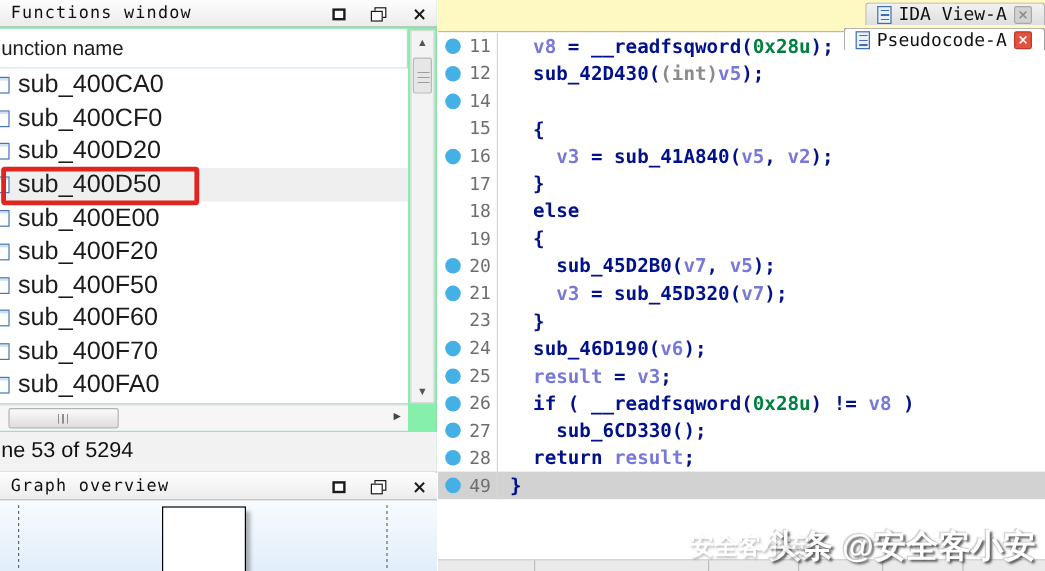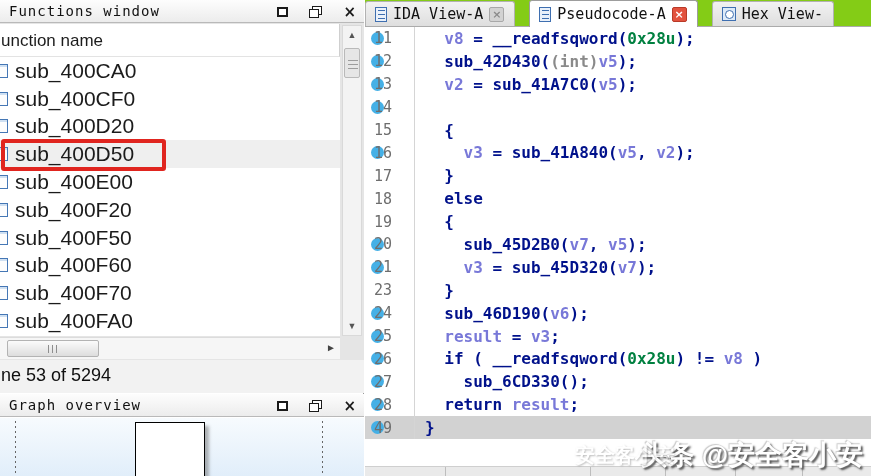--- a/index.html
+++ b/index.html
@@ -15,21 +15,21 @@
               font-family:"DejaVu Sans Mono", monospace; font-size:14px; color:#111; }
   .titlebar .title { padding-left:9px; letter-spacing:1px; }
   .winbtns { position:absolute; right:8px; top:0; height:23px; display:flex; align-items:center; gap:21px; }
   .wb { display:inline-block; cursor:default; }
   .wb-max { width:11px; height:10px; border:2px solid #1a1a1a; background:#fff; }
   .wb-restore { position:relative; width:13px; height:12px; }
   .wb-restore::before { content:""; position:absolute; right:0; top:0; width:8px; height:7px; border:1.5px solid #1a1a1a; background:#fff; }
   .wb-restore::after  { content:""; position:absolute; left:0; bottom:0; width:8px; height:7px; border:1.5px solid #1a1a1a; background:#fff; }
   .wb-close { font:bold 15px "DejaVu Sans", sans-serif; color:#1a1a1a; line-height:12px; }
 
-  #fn-win { position:absolute; left:0; top:0; width:364px; height:393px; background:#e5e5e5; border-bottom:1px solid #b0b0b0; }
+  #fn-win { position:absolute; left:0; top:0; width:364px; height:393px; background:#86efac; border-bottom:1px solid #b0b0b0; }
   .colhdr { position:absolute; left:0; top:24px; width:340px; height:33px; background:#fff;
             border-bottom:1px solid #e3e3e3; border-right:1px solid #cfcfcf;
             font-size:17px; color:#1c1c1c; padding:7px 0 0 1px; }
   #fn-list { position:absolute; left:0; top:57px; width:340px; height:279px; background:#fff; }
   .fn-row { height:27.8px; display:flex; align-items:center; font-size:21px; color:#1b1b1b; }
   .fn-row.sel { background:#efefef;align-items:center; }
   .fn-ico { width:10px; height:14px; margin-left:-2px; margin-right:7px; background:#fdfdfd;
             border:1px solid #4577b5; box-shadow:inset 0 2px 0 #cfe0f2; flex:0 0 auto; }
   .red-annot { position:absolute; left:1px; top:139px; width:165px; height:32px;
                border:4px solid var(--annot,#e0251f); border-radius:3px; z-index:6; pointer-events:none; }
@@ -58,22 +58,22 @@
   #graph-body { position:absolute; left:0; top:24px; width:364px; height:58px;
                 background:linear-gradient(#f7fbfe,#e1eefa); overflow:hidden; }
   .gdot { position:absolute; top:3px; bottom:0; width:1px;
           background:repeating-linear-gradient(#666 0 2px,transparent 2px 5px); }
   .gdot.l { left:15px; } .gdot.r { left:322px; }
   #graph-node { position:absolute; left:135px; top:4px; width:70px; height:70px; background:#fff;
                 border:1px solid #000; box-shadow:4px 4px 3px rgba(90,90,90,.45); }
 
   
   #right { position:absolute; left:365px; top:0; width:506px; height:476px; background:#fff; }
-  #tabbar { position:relative; height:27px; background:#84cc16; border-bottom:1px solid #ababab;
-            display:flex; align-items:flex-end; }
+  #tabbar { position:relative; height:27px; background:#fef9c3; border-bottom:1px solid #ababab;
+            display:flex; align-items:flex-end;flex-direction:column; }
   .tab { position:relative; height:25px; margin-top:2px; display:flex; align-items:center; gap:6px;
          padding:0 10px 0 9px; font-family:"DejaVu Sans Mono", monospace; font-size:15px; color:#111;
          background:linear-gradient(#f2f2f2,#dedede); border:1px solid #b2b2b2;
          border-bottom:none; border-radius:3px 3px 0 0; white-space:nowrap; }
   .tab.active { height:27px; background:#fff; z-index:3; margin-bottom:-1px; border-color:#9d9d9d; }
   .tab + .tab { margin-left:14px; }
   .doc-icon { position:relative; width:12px; height:15px; background:#eaf1fa; border:1px solid #3f6fb0; flex:0 0 auto;
               background-image:repeating-linear-gradient(#3f6fb0 0 1px,transparent 1px 4px);
               background-size:7px 11px; background-position:2px 2px; background-repeat:no-repeat; }
   .hex-icon { position:relative; width:14px; height:14px; background:#ddeaf8; border:1px solid #3f6fb0; flex:0 0 auto; }
@@ -85,21 +85,21 @@
   .tclose.red  { background:var(--closered,#e2523e); border:1px solid #b93a28; color:#fff; }
 
   #code { position:absolute; left:0; top:27px; width:506px; height:439px; background:#fff; overflow:hidden;
           font-family:"DejaVu Sans Mono", monospace; font-size:16px; }
   .cline { position:relative; height:22.9px; display:flex; align-items:center; white-space:pre; }
   .cline.hl { background:#d2d2d2; }
   .gut-b { width:24px; flex:0 0 auto; display:flex; align-items:center; justify-content:center; }
   .bullet { width:13px; height:13px; border-radius:50%; background:var(--bullet,#45b0e6); }
   .bullet.off { visibility:hidden; }
   .gut-n { width:26px; flex:0 0 auto; text-align:right; color:#6e6e6e; font-size:15px;
-           padding-right:22px; border-right:1px solid #d5d5d5; align-self:stretch;
+           padding-right:5px; border-right:1px solid #d5d5d5; align-self:stretch;
            display:flex; align-items:center; justify-content:flex-end; }
   .ctext { padding-left:10px; font-weight:bold; }
   .sK { color:var(--kw,#00118b); font-weight:bold; }
   .sF { color:var(--fn,#00118b); font-weight:bold; }
   .sV { color:var(--varc,#7878d8); font-weight:bold; }
   .sN { color:var(--num,#008040); font-weight:bold; }
   .sC { color:var(--cast,#8a8a8a); font-weight:bold; }
   .sP { color:var(--kw,#00118b); }
 
   #code-hstrip { position:absolute; left:0; bottom:0; width:506px; height:10px; background:#eaeaea; border-top:1px solid #cfcfcf; }
@@ -217,21 +217,20 @@
           <span class="tclose red">×</span>
         </div>
         <div class="tab">
           <span class="hex-icon"></span>
           <span>Hex View-</span>
         </div>
       </div>
     <div id="code">
         <div class="cline"><span class="gut-b"><span class="bullet"></span></span><span class="gut-n">11</span><span class="ctext"><span class="sP">  </span><span class="sV">v8</span><span class="sP"> = </span><span class="sF">__readfsqword</span><span class="sP">(</span><span class="sN">0x28u</span><span class="sP">);</span></span></div>
         <div class="cline"><span class="gut-b"><span class="bullet"></span></span><span class="gut-n">12</span><span class="ctext"><span class="sP">  </span><span class="sF">sub_42D430</span><span class="sP">(</span><span class="sC">(int)</span><span class="sV">v5</span><span class="sP">);</span></span></div>
-        <div class="cline"><span class="gut-b"><span class="bullet"></span></span><span class="gut-n">13</span><span class="ctext"><span class="sP">  </span><span class="sV">v2</span><span class="sP"> = </span><span class="sF">sub_41A7C0</span><span class="sP">(</span><span class="sV">v5</span><span class="sP">);</span></span></div>
         <div class="cline"><span class="gut-b"><span class="bullet"></span></span><span class="gut-n">14</span></div>
         <div class="cline"><span class="gut-b"><span class="bullet off"></span></span><span class="gut-n">15</span><span class="ctext"><span class="sP">  {</span></span></div>
         <div class="cline"><span class="gut-b"><span class="bullet"></span></span><span class="gut-n">16</span><span class="ctext"><span class="sP">    </span><span class="sV">v3</span><span class="sP"> = </span><span class="sF">sub_41A840</span><span class="sP">(</span><span class="sV">v5</span><span class="sP">, </span><span class="sV">v2</span><span class="sP">);</span></span></div>
         <div class="cline"><span class="gut-b"><span class="bullet off"></span></span><span class="gut-n">17</span><span class="ctext"><span class="sP">  }</span></span></div>
         <div class="cline"><span class="gut-b"><span class="bullet off"></span></span><span class="gut-n">18</span><span class="ctext"><span class="sP">  </span><span class="sK">else</span></span></div>
         <div class="cline"><span class="gut-b"><span class="bullet off"></span></span><span class="gut-n">19</span><span class="ctext"><span class="sP">  {</span></span></div>
         <div class="cline"><span class="gut-b"><span class="bullet"></span></span><span class="gut-n">20</span><span class="ctext"><span class="sP">    </span><span class="sF">sub_45D2B0</span><span class="sP">(</span><span class="sV">v7</span><span class="sP">, </span><span class="sV">v5</span><span class="sP">);</span></span></div>
         <div class="cline"><span class="gut-b"><span class="bullet"></span></span><span class="gut-n">21</span><span class="ctext"><span class="sP">    </span><span class="sV">v3</span><span class="sP"> = </span><span class="sF">sub_45D320</span><span class="sP">(</span><span class="sV">v7</span><span class="sP">);</span></span></div>
         <div class="cline"><span class="gut-b"><span class="bullet off"></span></span><span class="gut-n">23</span><span class="ctext"><span class="sP">  }</span></span></div>
         <div class="cline"><span class="gut-b"><span class="bullet"></span></span><span class="gut-n">24</span><span class="ctext"><span class="sP">  </span><span class="sF">sub_46D190</span><span class="sP">(</span><span class="sV">v6</span><span class="sP">);</span></span></div>

